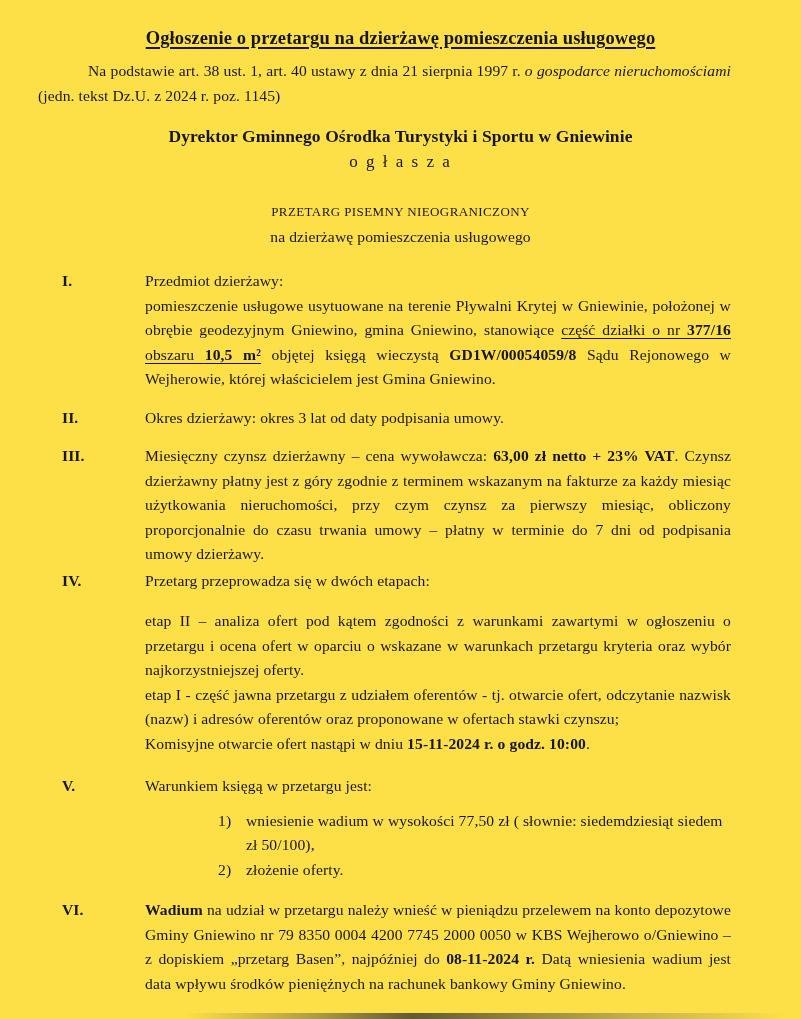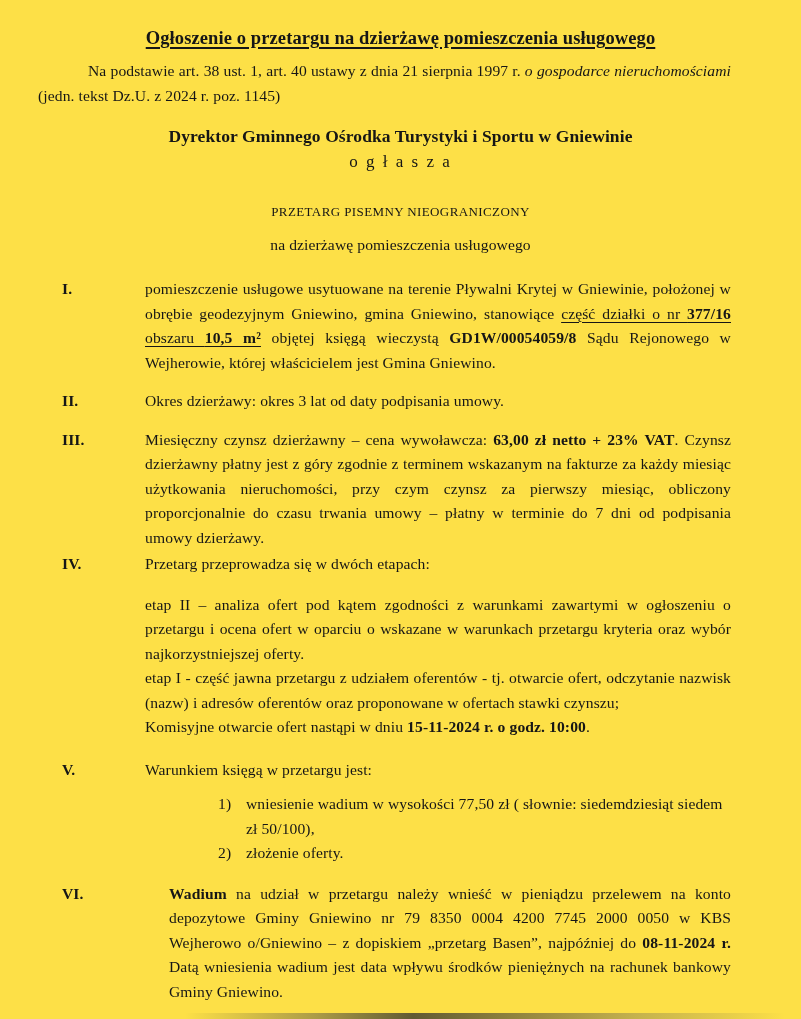--- a/index.html
+++ b/index.html
@@ -50,37 +50,37 @@
     font-size: 17px;
     letter-spacing: 2px;
     line-height: 25px;
   }
   .tender-type {
     margin: 26px 0 0 0;
     font-size: 13px;
     letter-spacing: 0.4px;
     line-height: 24.5px;
   }
-  .tender-subject { margin: 8px; line-height: 24.5px; }
+  .tender-subject { margin: 0; line-height: 24.5px; }
 
   .section { display: flex; align-items: flex-start; }
   .sec-num {
     flex: 0 0 107px;
     box-sizing: border-box;
     padding-left: 24px;
     font-weight: bold;
   }
   .sec-body { flex: 1 1 auto; text-align: justify; }
   .sec-body p { margin: 0; }
   .mt-s1 { margin-top: 20px; }
   .mt-s2 { margin-top: 14px; }
   .mt-s3 { margin-top: 14px; }
   .mt-s4 { margin-top: 2px; font-family: Liberation Serif, serif; }
   .mt-s5 { margin-top: 18px; }
-  .mt-s6 { margin-top: 16px; gap: 24px; }
+  .mt-s6 { margin-top: 16px; }
   .gap-blank { height: 16px; }
 
   .b { font-weight: bold; }
   .i { font-style: italic; }
   .u { text-decoration: underline; text-underline-offset: 2.5px; text-decoration-thickness: 1.3px; }
 
   .num-list { margin-top: 10px; }
   .num-item { display: flex; margin-left: 73px; }
   .num-marker { flex: 0 0 28px; }
   .num-text { flex: 1 1 auto; text-align: left; }
@@ -115,20 +115,21 @@
     <div class="centered">
       <p class="issuer">Dyrektor Gminnego Ośrodka Turystyki i Sportu w Gniewinie</p>
       <p class="announce">o g ł a s z a</p>
       <p class="tender-type">PRZETARG PISEMNY NIEOGRANICZONY</p>
       <p class="tender-subject">na dzierżawę pomieszczenia usługowego</p>
     </div>
 
     <div class="section mt-s1">
       <div class="sec-num">I.</div>
       <div class="sec-body">
+        <p>Przedmiot dzierżawy:</p>
         <p><span>pomieszczenie usługowe usytuowane na terenie Pływalni Krytej w Gniewinie, położonej w obrębie geodezyjnym Gniewino, gmina Gniewino, stanowiące </span><span class="u">część działki o nr </span><span class="b u">377/16</span><span class="u"> obszaru </span><span class="b u">10,5 m²</span><span> objętej księgą wieczystą </span><span class="b">GD1W/00054059/8</span><span> Sądu Rejonowego w Wejherowie, której właścicielem jest Gmina Gniewino.</span></p>
       </div>
     </div>
 
     <div class="section mt-s2">
       <div class="sec-num">II.</div>
       <div class="sec-body">
         <p>Okres dzierżawy: okres 3 lat od daty podpisania umowy.</p>
       </div>
     </div>

